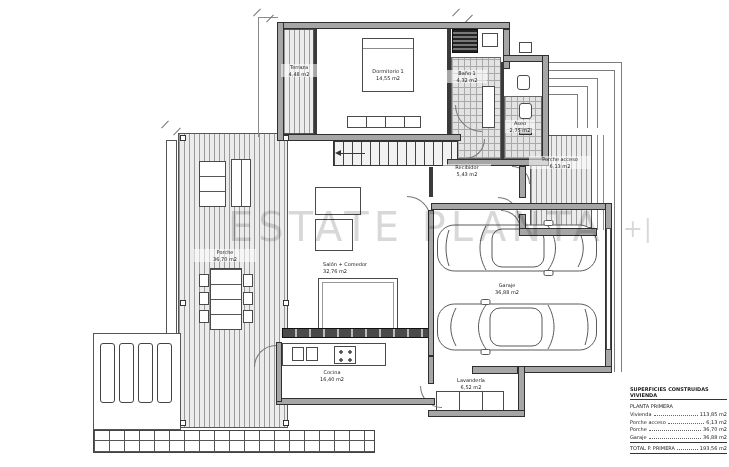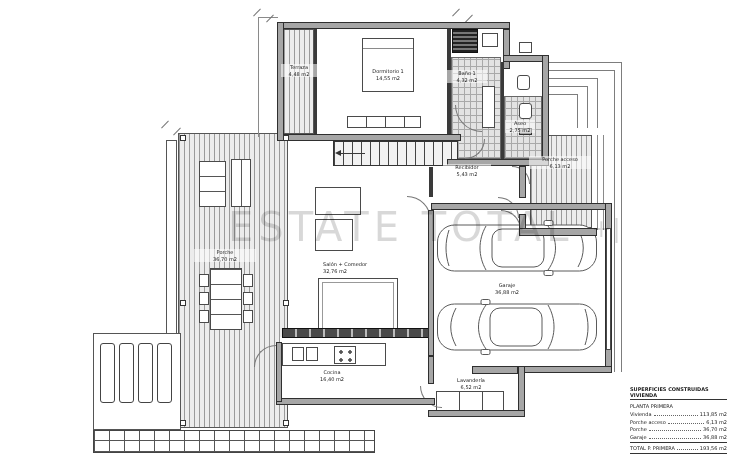--- a/index.html
+++ b/index.html
@@ -249,21 +249,21 @@
   <div class="lbl" style="left:301px;top:369px;width:62px">
     <span class="ln">Cocina</span>
     <span class="ln">16,40 m2</span>
   </div>
   <div class="lbl" style="left:440px;top:377px;width:62px">
     <span class="ln">Lavandería</span>
     <span class="ln">6,52 m2</span>
   </div>
 
   <div class="watermark">
-    <span>ESTATE TOTAL</span>
+    <span>ESTATE PLANTA</span>
     <span class="wm-mark">+|</span>
   </div>
 
   <div class="legend">
     <div class="lg-header">SUPERFICIES CONSTRUIDAS VIVIENDA</div>
     <div class="lg-sub">PLANTA PRIMERA</div>
     <div class="lg-row">
       <span>Vivienda</span>
       <span class="leader"></span>
       <span>113,85 m2</span>

